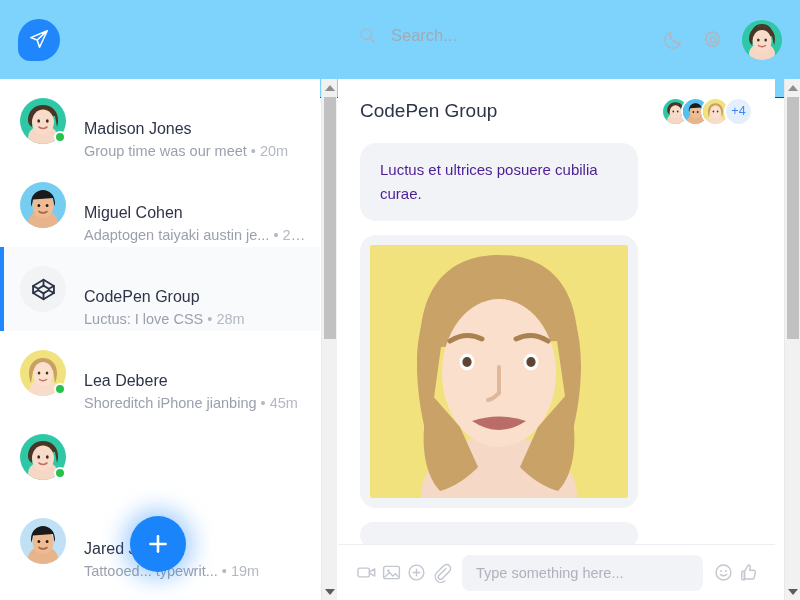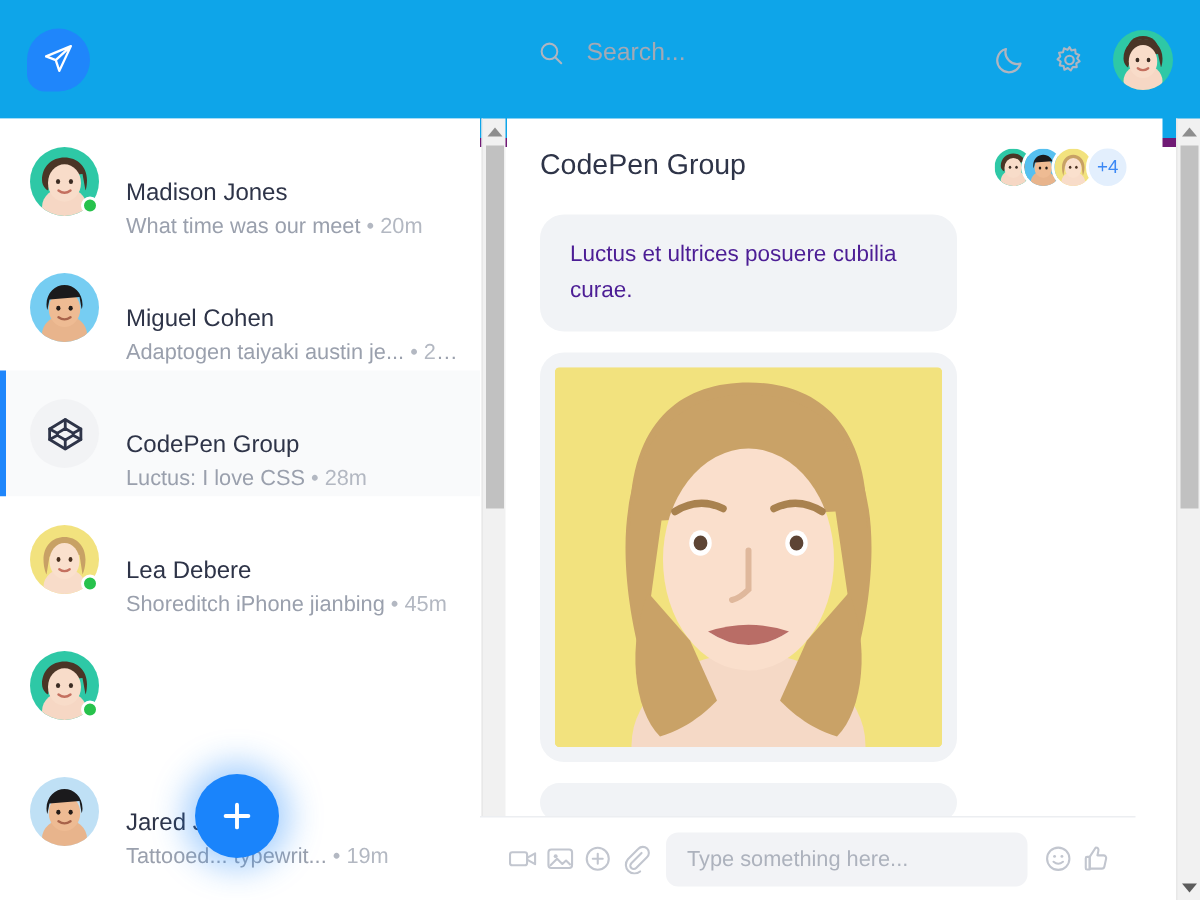--- a/index.html
+++ b/index.html
@@ -6,21 +6,21 @@
   html, body {
     width: 800px; height: 600px;
     font-family: "Liberation Sans", sans-serif;
     background: #ffffff; overflow: hidden;
   }
   .app { position: relative; width: 800px; height: 600px; background: #fff; }
 
   
   .header {
     position: absolute; top: 0; left: 0; width: 800px; height: 98px;
-    background: #0ea5e9; border-bottom: 6px solid #701a75;
+    background: #7dd3fc; border-bottom: 1px solid #701a75;
     display: flex; align-items: center;
   }
   .logo {
     position: absolute; left: 18px; top: 19px;
     width: 42px; height: 42px; background: #1f86fb;
     border-radius: 50% 50% 50% 12px;
     display: flex; align-items: center; justify-content: center;
   }
   .logo svg { width: 22px; height: 22px; margin-top: -2px; }
 
@@ -162,21 +162,21 @@
   .bubble.img { padding: 10px; width: 278px; }
   .bubble.img .photo {
     width: 100%; height: 253px; border-radius: 3px;
     overflow: hidden; background: #f2e27e;
   }
   .bubble.img .photo svg { width: 100%; height: 100%; display: block; }
   .bubble.stub { height: 26px; width: 278px; }
 
   
   .composer {
-    position: absolute; left: 320px; bottom: 0;
+    position: absolute; left: 338px; bottom: 0;
     width: 437px; height: 56px; background: #fff;
     border-top: 1px solid #eceef1;
     display: flex; align-items: center; padding: 0 16px 0 18px; gap: 4px;
   }
   .c-icon { width: 21px; height: 21px; cursor: pointer; flex: none; }
   .c-input-wrap {
     flex: 1; height: 36px; background: #f2f3f6; border-radius: 8px;
     display: flex; align-items: center; padding: 0 14px; margin: 0 6px;
   }
   .c-input {
@@ -249,21 +249,21 @@
             <ellipse cx="18.7" cy="23" rx="1.4" ry="1.7" fill="#3a2b22"></ellipse>
             <ellipse cx="27.3" cy="23" rx="1.4" ry="1.7" fill="#3a2b22"></ellipse>
             <path d="M19 29q4 3 8 0" stroke="#c4705f" stroke-width="1.6" fill="none" stroke-linecap="round"></path>
           </svg>
         </div>
         <div class="dot"></div>
       </div>
       <div class="convo-txt">
         <div class="convo-name">Madison Jones</div>
         <div class="convo-sub">
-          <span>What time was our meet</span>
+          <span>Group time was our meet</span>
           <span class="time">•</span>
           <span class="time">20m</span>
         </div>
       </div>
     </div>
 
     <div class="convo">
       <div class="convo-av">
         <div class="pic">
           <svg viewBox="0 0 46 46">

